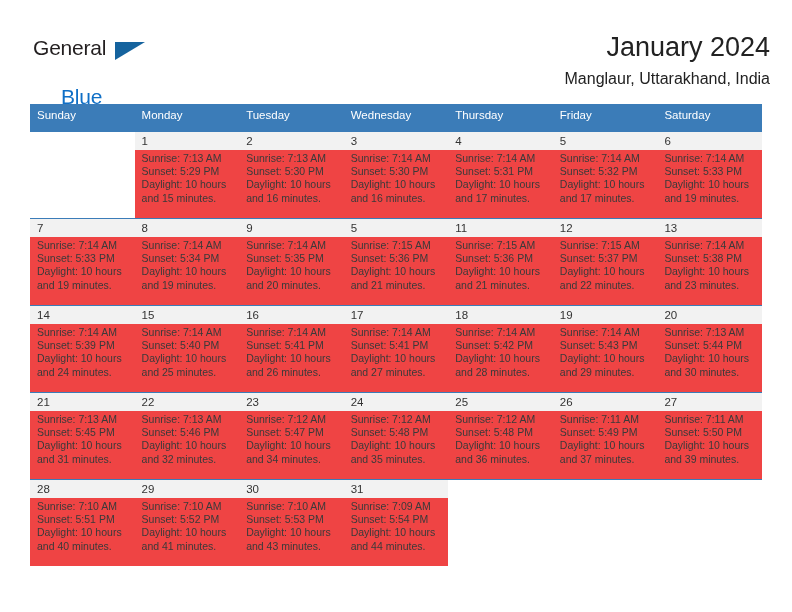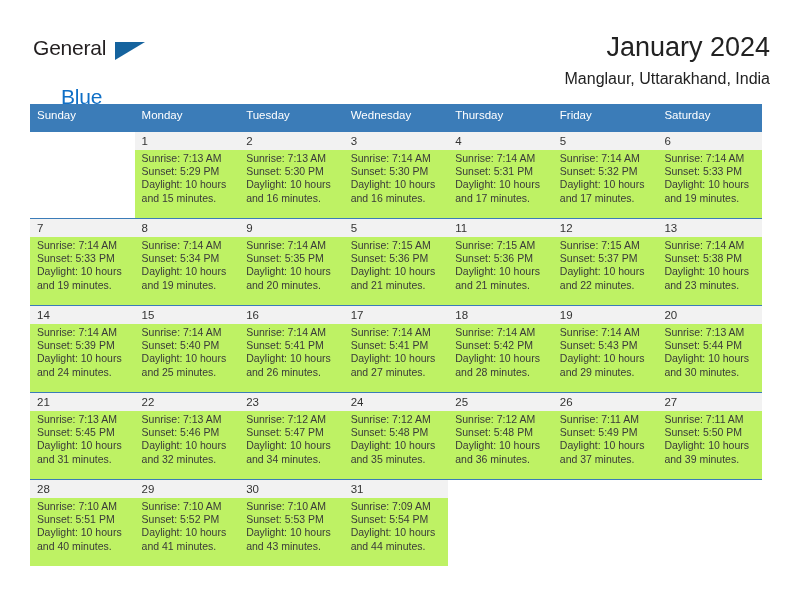--- a/index.html
+++ b/index.html
@@ -114,21 +114,21 @@
     color: #333333;
     padding: 3px 0 3px 7px;
     border-top: 1px solid #3b7cb8;
     vertical-align: top;
     height: 12px;
   }
   tbody tr.daterow.first td {
     border-top: none;
   }
   tbody tr.inforow td {
-    background: #bef264;
+    background: #ef4444;
     font-size: 10.5px;
     color: #3a3a3a;
     padding: 2px 4px 8px 7px;
     vertical-align: top;
     line-height: 13.2px;
     height: 58px;
   }
   td.empty { background: #ffffff !important; }
   tbody tr.daterow td.empty { background: #ffffff !important; }
 

